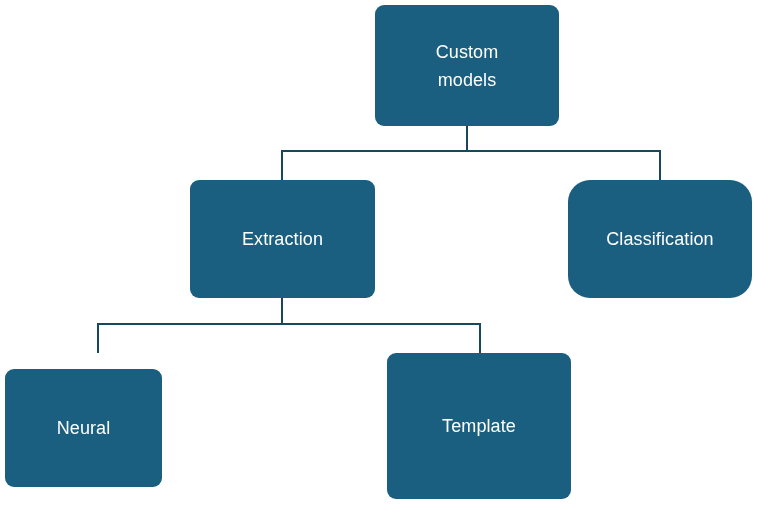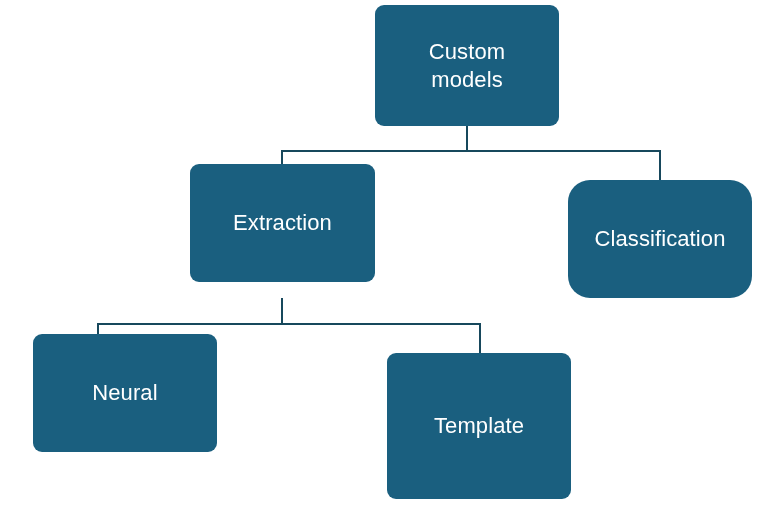--- a/index.html
+++ b/index.html
@@ -20,37 +20,37 @@
   .node {
     position: absolute;
     box-sizing: border-box;
     background: #1a5f7f;
     border-radius: 9px;
     display: flex;
     align-items: center;
     justify-content: center;
     text-align: center;
     color: #ffffff;
-    font-size: 22px;
+    font-size: 18px;
     line-height: 28px;
     font-weight: 400;
     letter-spacing: 0.1px;
     z-index: 2;
     -webkit-font-smoothing: antialiased;
   }
   .node-label {
     display: block;
     padding: 0 10px;
     white-space: pre-line;
   }
   
   #node-root       { left: 375px; top: 5px;   width: 184px; height: 121px; }
-  #node-extraction { left: 190px; top: 164px; width: 185px; height: 118px; }
+  #node-extraction { left: 190px; top: 180px; width: 185px; height: 118px; }
   #node-classification { left: 568px; top: 180px; width: 184px; height: 118px; border-radius: 22px; }
-  #node-neural     { left: 5px;   top: 334px; width: 184px; height: 118px; margin-left: 28px; }
+  #node-neural     { left: 5px;   top: 369px; width: 157px; height: 118px; }
   #node-template   { left: 387px; top: 353px; width: 184px; height: 146px; }
 
   .edge {
     position: absolute;
     background: #17485c;
     z-index: 1;
   }
   .edge-v { width: 2px; }
   .edge-h { height: 2px; }
 

